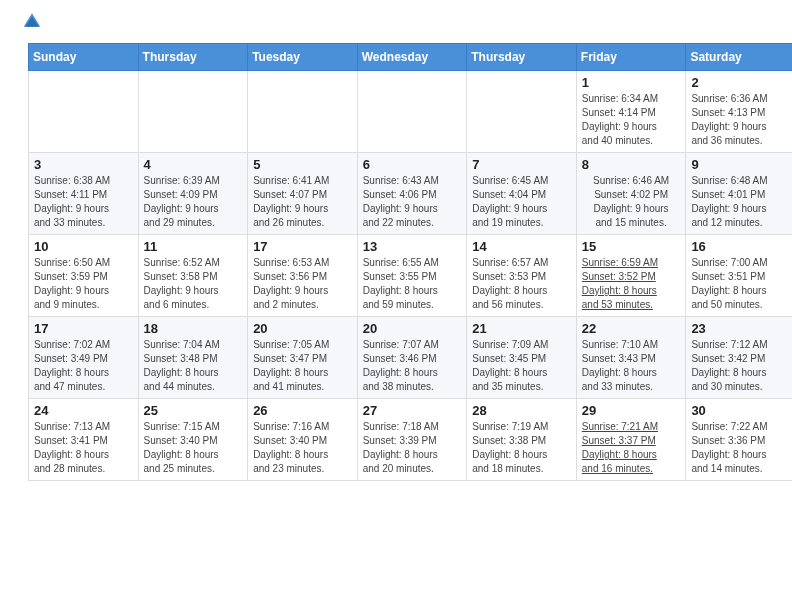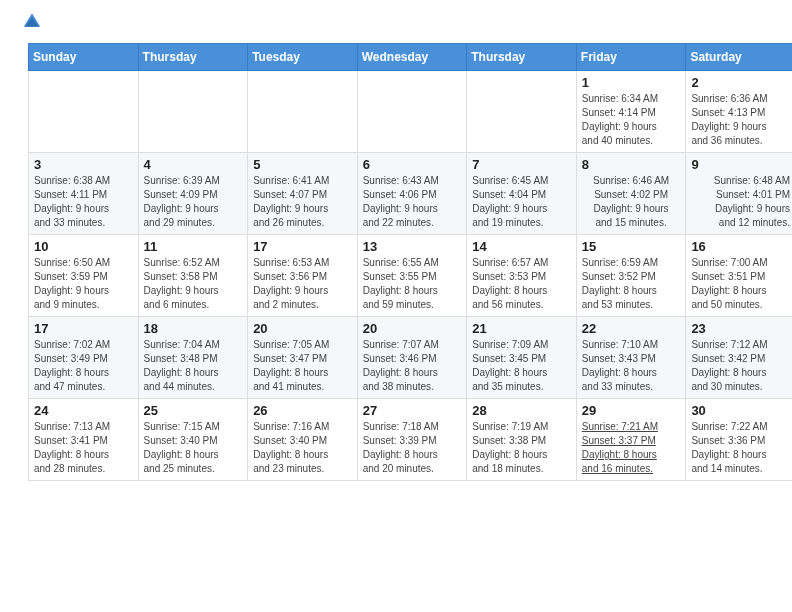--- a/index.html
+++ b/index.html
@@ -189,21 +189,21 @@
         </td>
         <td>
           <span class="day-num">8</span>
           <div class="day-info" style="white-space: pre-line; text-align: center;">Sunrise: 6:46 AM
 Sunset: 4:02 PM
 Daylight: 9 hours
 and 15 minutes.</div>
         </td>
         <td>
           <span class="day-num">9</span>
-          <div class="day-info" style="white-space: pre-line; text-align: right;">Sunrise: 6:48 AM
+          <div class="day-info" style="white-space: pre-line;">Sunrise: 6:48 AM
 Sunset: 4:01 PM
 Daylight: 9 hours
 and 12 minutes.</div>
         </td>
       </tr>
       <tr>
         <td>
           <span class="day-num">10</span>
           <div class="day-info" style="white-space: pre-line;">Sunrise: 6:50 AM
 Sunset: 3:59 PM
@@ -233,21 +233,21 @@
         </td>
         <td>
           <span class="day-num">14</span>
           <div class="day-info" style="white-space: pre-line;">Sunrise: 6:57 AM
 Sunset: 3:53 PM
 Daylight: 8 hours
 and 56 minutes.</div>
         </td>
         <td>
           <span class="day-num">15</span>
-          <div class="day-info" style="white-space: pre-line;">Sunrise: 6:59 AM
+          <div class="day-info" style="white-space: pre-line; text-decoration: underline;">Sunrise: 6:59 AM
 Sunset: 3:52 PM
 Daylight: 8 hours
 and 53 minutes.</div>
         </td>
         <td>
           <span class="day-num">16</span>
           <div class="day-info" style="white-space: pre-line;">Sunrise: 7:00 AM
 Sunset: 3:51 PM
 Daylight: 8 hours
 and 50 minutes.</div>

